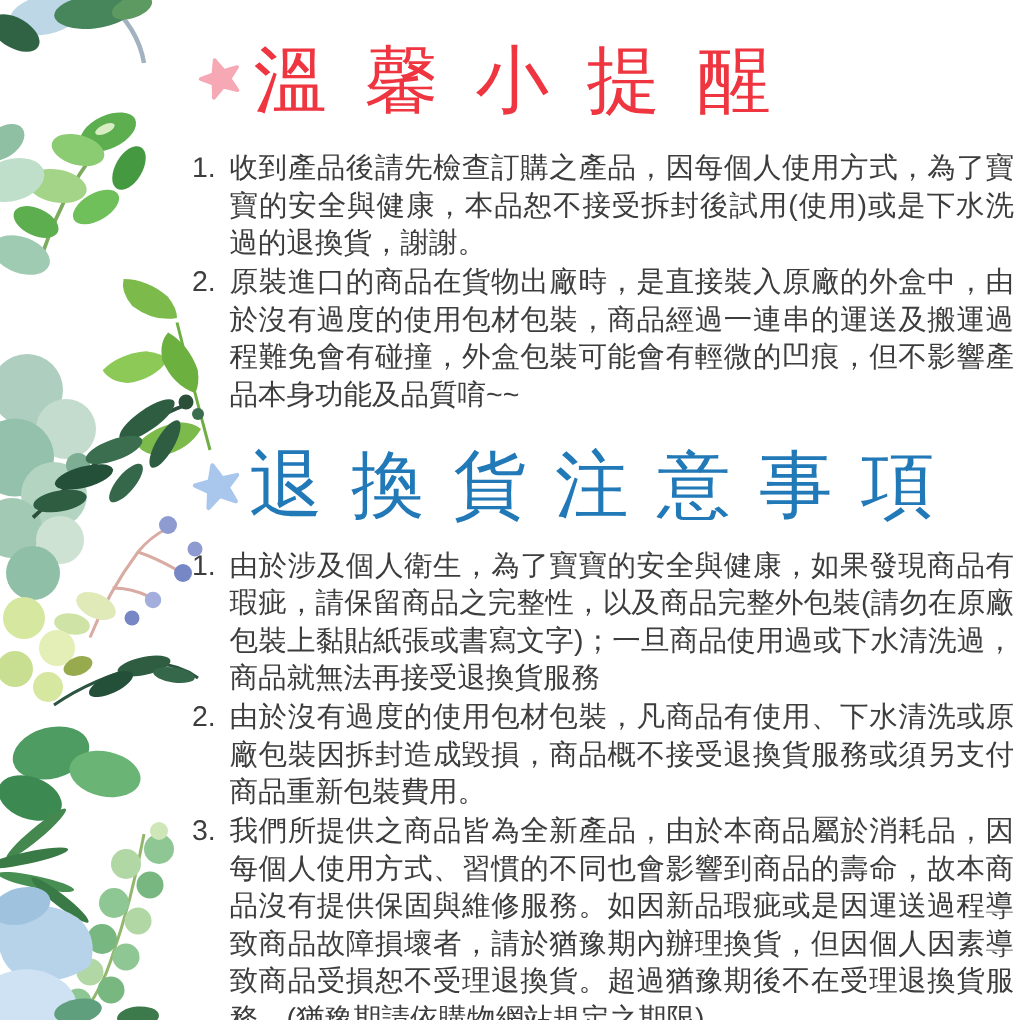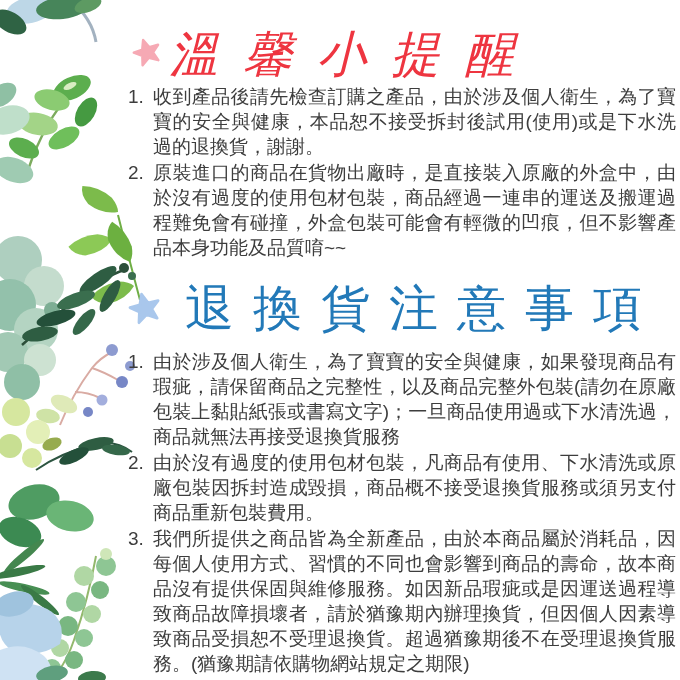--- a/index.html
+++ b/index.html
@@ -5,33 +5,33 @@
   html, body { margin:0; padding:0; }
   body {
     width:680px; height:680px; position:relative; overflow:hidden;
     background:#ffffff;
     font-family:"Liberation Sans","DejaVu Sans",sans-serif;
   }
   .foliage { position:absolute; left:0; top:0; pointer-events:none; }
   .content { position:absolute; left:128px; top:20px; width:548px; }
 
   .sec-header { display:flex; align-items:center; }
-  .sec-header.warm-h { margin:6px 0 2px 2px;font-style:italic; }
+  .sec-header.warm-h { margin:6px 0 18px 2px; }
   .sec-header.ret-h  { margin:20px 0 12px 0px; }
 
   .star { flex:0 0 auto; display:block; }
   .star.pink { width:30px; height:30px; transform:rotate(-18deg); margin:-4px 7px 0 2px; }
   .star.blue { width:34px; height:34px; transform:rotate(-14deg); margin:-2px 4px 0 0; }
   .star.pink path { fill:var(--star-pink,#f6a9b4); stroke:var(--star-pink,#f6a9b4); }
   .star.blue path { fill:var(--star-blue,#a9c7ec); stroke:var(--star-blue,#a9c7ec); }
   .star path { stroke-width:2; stroke-linejoin:round; }
 
   .title { margin:0; font-weight:400; font-size:49px; line-height:1.15; white-space:nowrap; }
   .title.red  { color:var(--heading-red,#ee3540);  letter-spacing:25px; }
-  .title.blue { color:var(--heading-blue,#2279b8); letter-spacing:19px;margin-left:19px; }
+  .title.blue { color:var(--heading-blue,#2279b8); letter-spacing:19px; }
 
   .list { margin:0; padding:0; list-style:none; color:var(--body-text,#3d3d3d);
           font-size:19px; line-height:25px; }
   .item { display:flex; margin:0 0 1px 0; }
   .num { flex:0 0 25px; }
   .txt { flex:1 1 auto; text-align:justify; }
 </style>
 </head>
 <body style="background: rgb(255, 255, 255);">
 
@@ -135,21 +135,21 @@
   <section>
     <div class="sec-header warm-h">
       <svg class="star pink" viewBox="0 0 24 24">
         <path d="M12 2 L15 9 L22.2 9.2 L16.5 13.8 L18.6 21 L12 16.8 L5.4 21 L7.5 13.8 L1.8 9.2 L9 9 Z"></path>
       </svg>
       <h1 class="title red">溫馨小提醒</h1>
     </div>
     <ol class="list">
       <li class="item">
         <span class="num">1.</span>
-        <span class="txt">收到產品後請先檢查訂購之產品，由於涉及個人衛生，為了寶寶的安全與健康，本品恕不接受拆封後試用(使用)或是下水洗過的退換貨，謝謝。</span>
+        <span class="txt">收到產品後請先檢查訂購之產品，因每個人使用方式，為了寶寶的安全與健康，本品恕不接受拆封後試用(使用)或是下水洗過的退換貨，謝謝。</span>
       </li>
       <li class="item">
         <span class="num">2.</span>
         <span class="txt">原裝進口的商品在貨物出廠時，是直接裝入原廠的外盒中，由於沒有過度的使用包材包裝，商品經過一連串的運送及搬運過程難免會有碰撞，外盒包裝可能會有輕微的凹痕，但不影響產品本身功能及品質唷~~</span>
       </li>
     </ol>
   </section>
 
   <section>
     <div class="sec-header ret-h">

